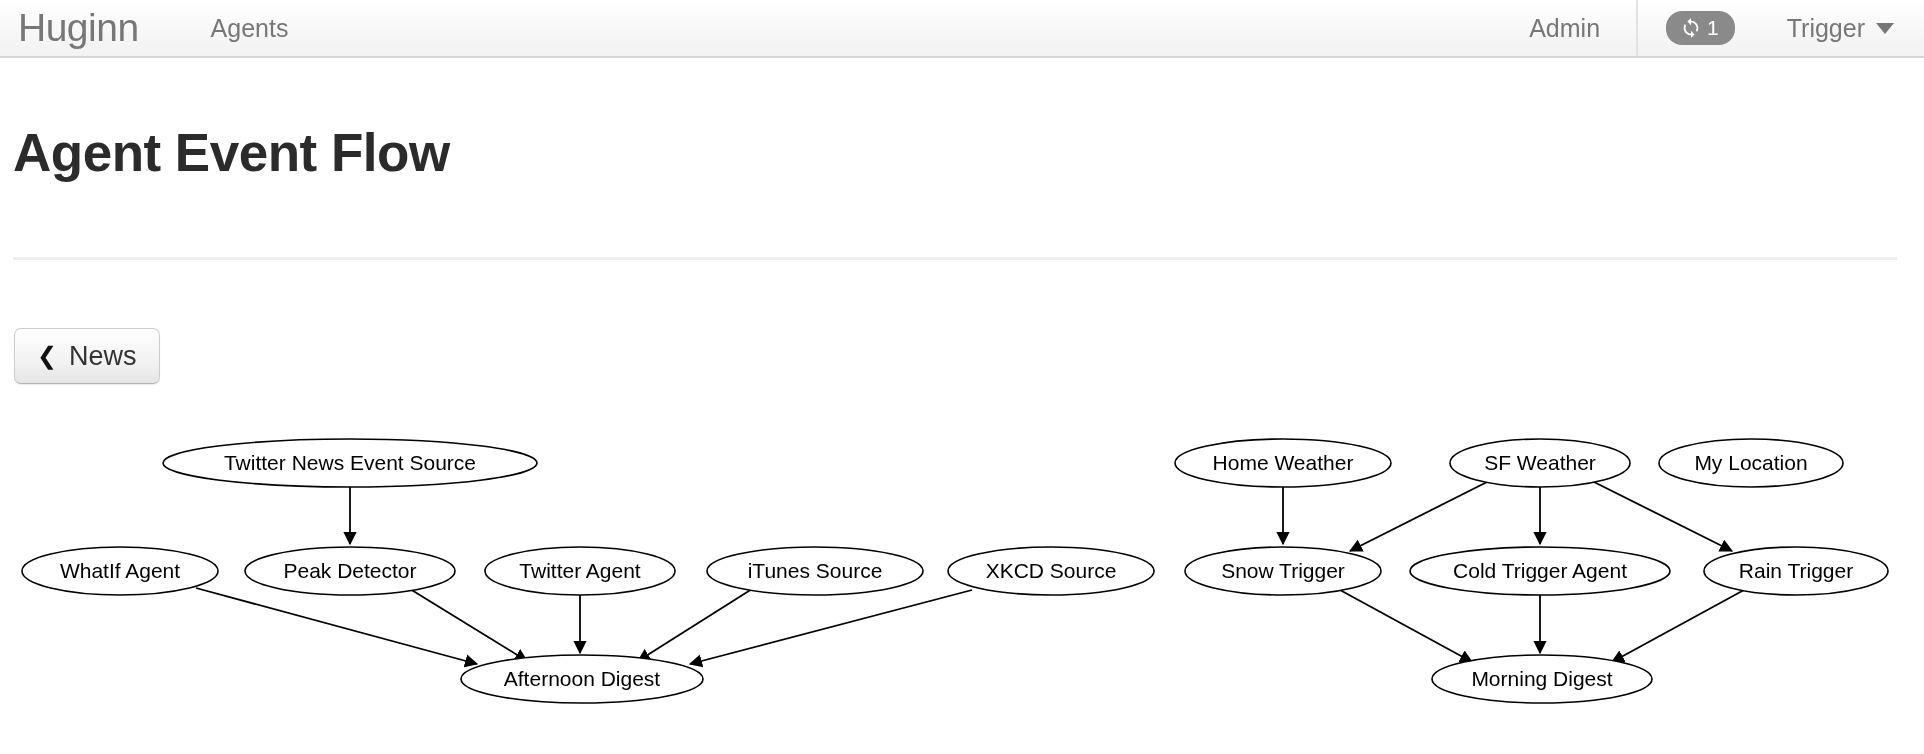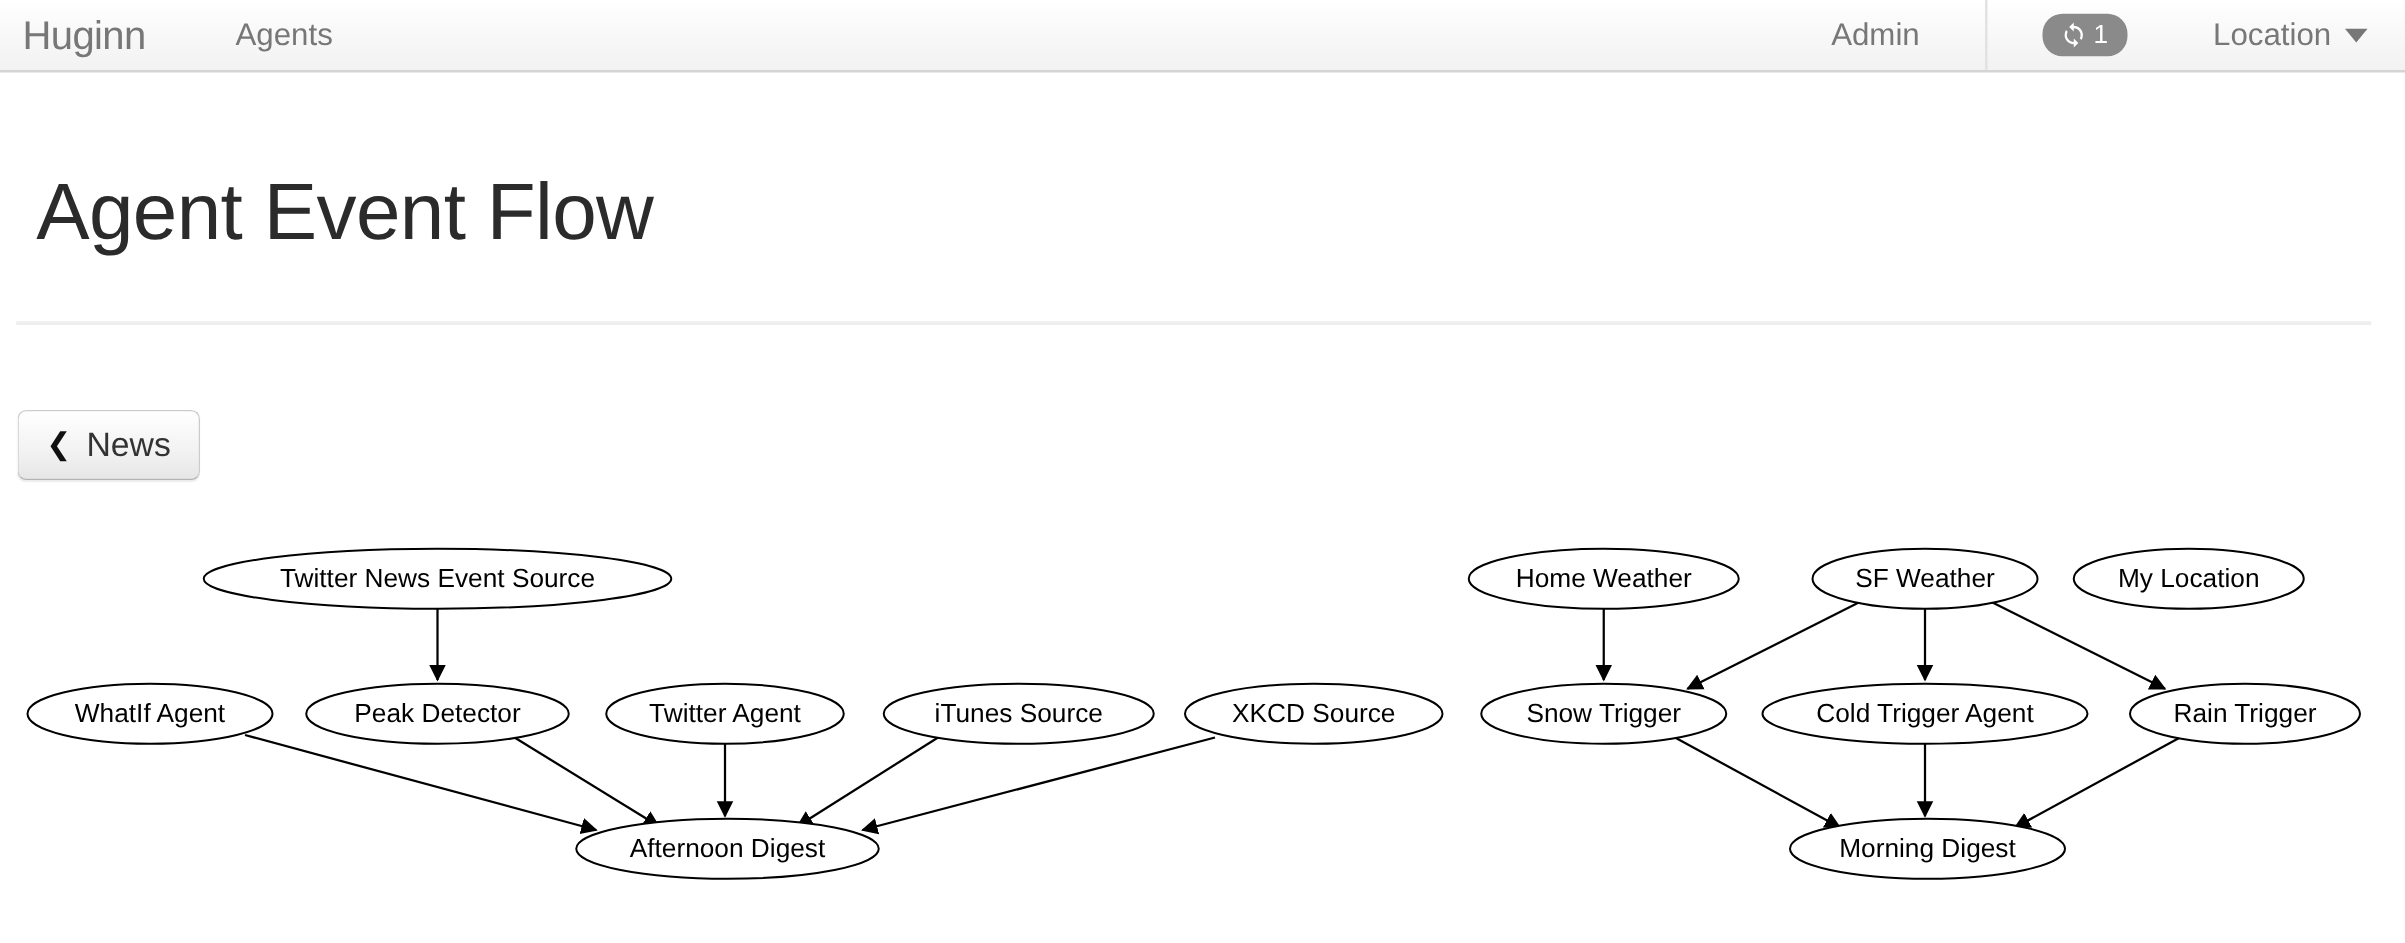--- a/index.html
+++ b/index.html
@@ -24,21 +24,21 @@
     width: 1924px;
     height: 58px;
     background: linear-gradient(to bottom, #ffffff 0%, #f8f8f8 50%, #f2f2f2 100%);
     border-bottom: 2px solid #d4d4d4;
     box-sizing: border-box;
     display: flex;
     align-items: center;
   }
   .brand {
     margin-left: 18px;
-    font-size: 32px;
+    font-size: 39px;
     line-height: 40px;
     color: #777777;
     font-weight: 400;
     letter-spacing: -0.5px;
     text-decoration: none;
     white-space: nowrap;
   }
   .nav-links {
     display: flex;
     margin-left: 48px;
@@ -50,21 +50,20 @@
     color: #777777;
     text-decoration: none;
     padding: 14px 24px;
     white-space: nowrap;
   }
   .nav-right {
     margin-left: auto;
     display: flex;
     align-items: center;
     height: 56px;
-    gap: 16px;
   }
   .nav-right .nav-link { padding: 14px 30px; }
   .nav-divider {
     width: 2px;
     height: 56px;
     background: #e2e2e2;
     margin: 0 6px;
   }
   .badge-wrap {
     display: flex;
@@ -95,26 +94,26 @@
   .account-link {
     display: inline-flex;
     align-items: center;
   }
 
   
   .page-title {
     position: absolute;
     left: 13px;
     top: 118px;
-    font-size: 64px;
+    font-size: 53px;
     line-height: 70px;
-    font-weight: normal;
+    font-weight: bold;
     color: #2b2b2b;
     letter-spacing: -0.5px;
-    margin: 16px;
+    margin: 0;
   }
   .hr {
     position: absolute;
     left: 13px;
     top: 257px;
     width: 1884px;
     height: 3px;
     background: #eeeeee;
   }
 
@@ -191,21 +190,21 @@
       <span class="worker-badge">
         <span>
           <svg width="22" height="22" viewBox="0 0 24 24" aria-hidden="true">
             <path fill="#ffffff" d="M12 4V1L8 5l4 4V6c3.31 0 6 2.69 6 6 0 1.01-.25 1.97-.7 2.8l1.46 1.46A7.93 7.93 0 0 0 20 12c0-4.42-3.58-8-8-8zm0 14c-3.31 0-6-2.69-6-6 0-1.01.25-1.97.7-2.8L5.24 7.74A7.93 7.93 0 0 0 4 12c0 4.42 3.58 8 8 8v3l4-4-4-4v3z"></path>
           </svg>
         </span>
         <span>1</span>
       </span>
     </div>
     <a class="nav-link account-link" href="#">
-      <span>Location</span>
+      <span>Trigger</span>
       <span class="caret"></span>
     </a>
   </div>
 </div>
 
 <h1 class="page-title">Agent Event Flow</h1>
 <div class="hr"></div>
 
 <a class="back-btn" href="#">
   <span class="back-chevron">❮</span>

